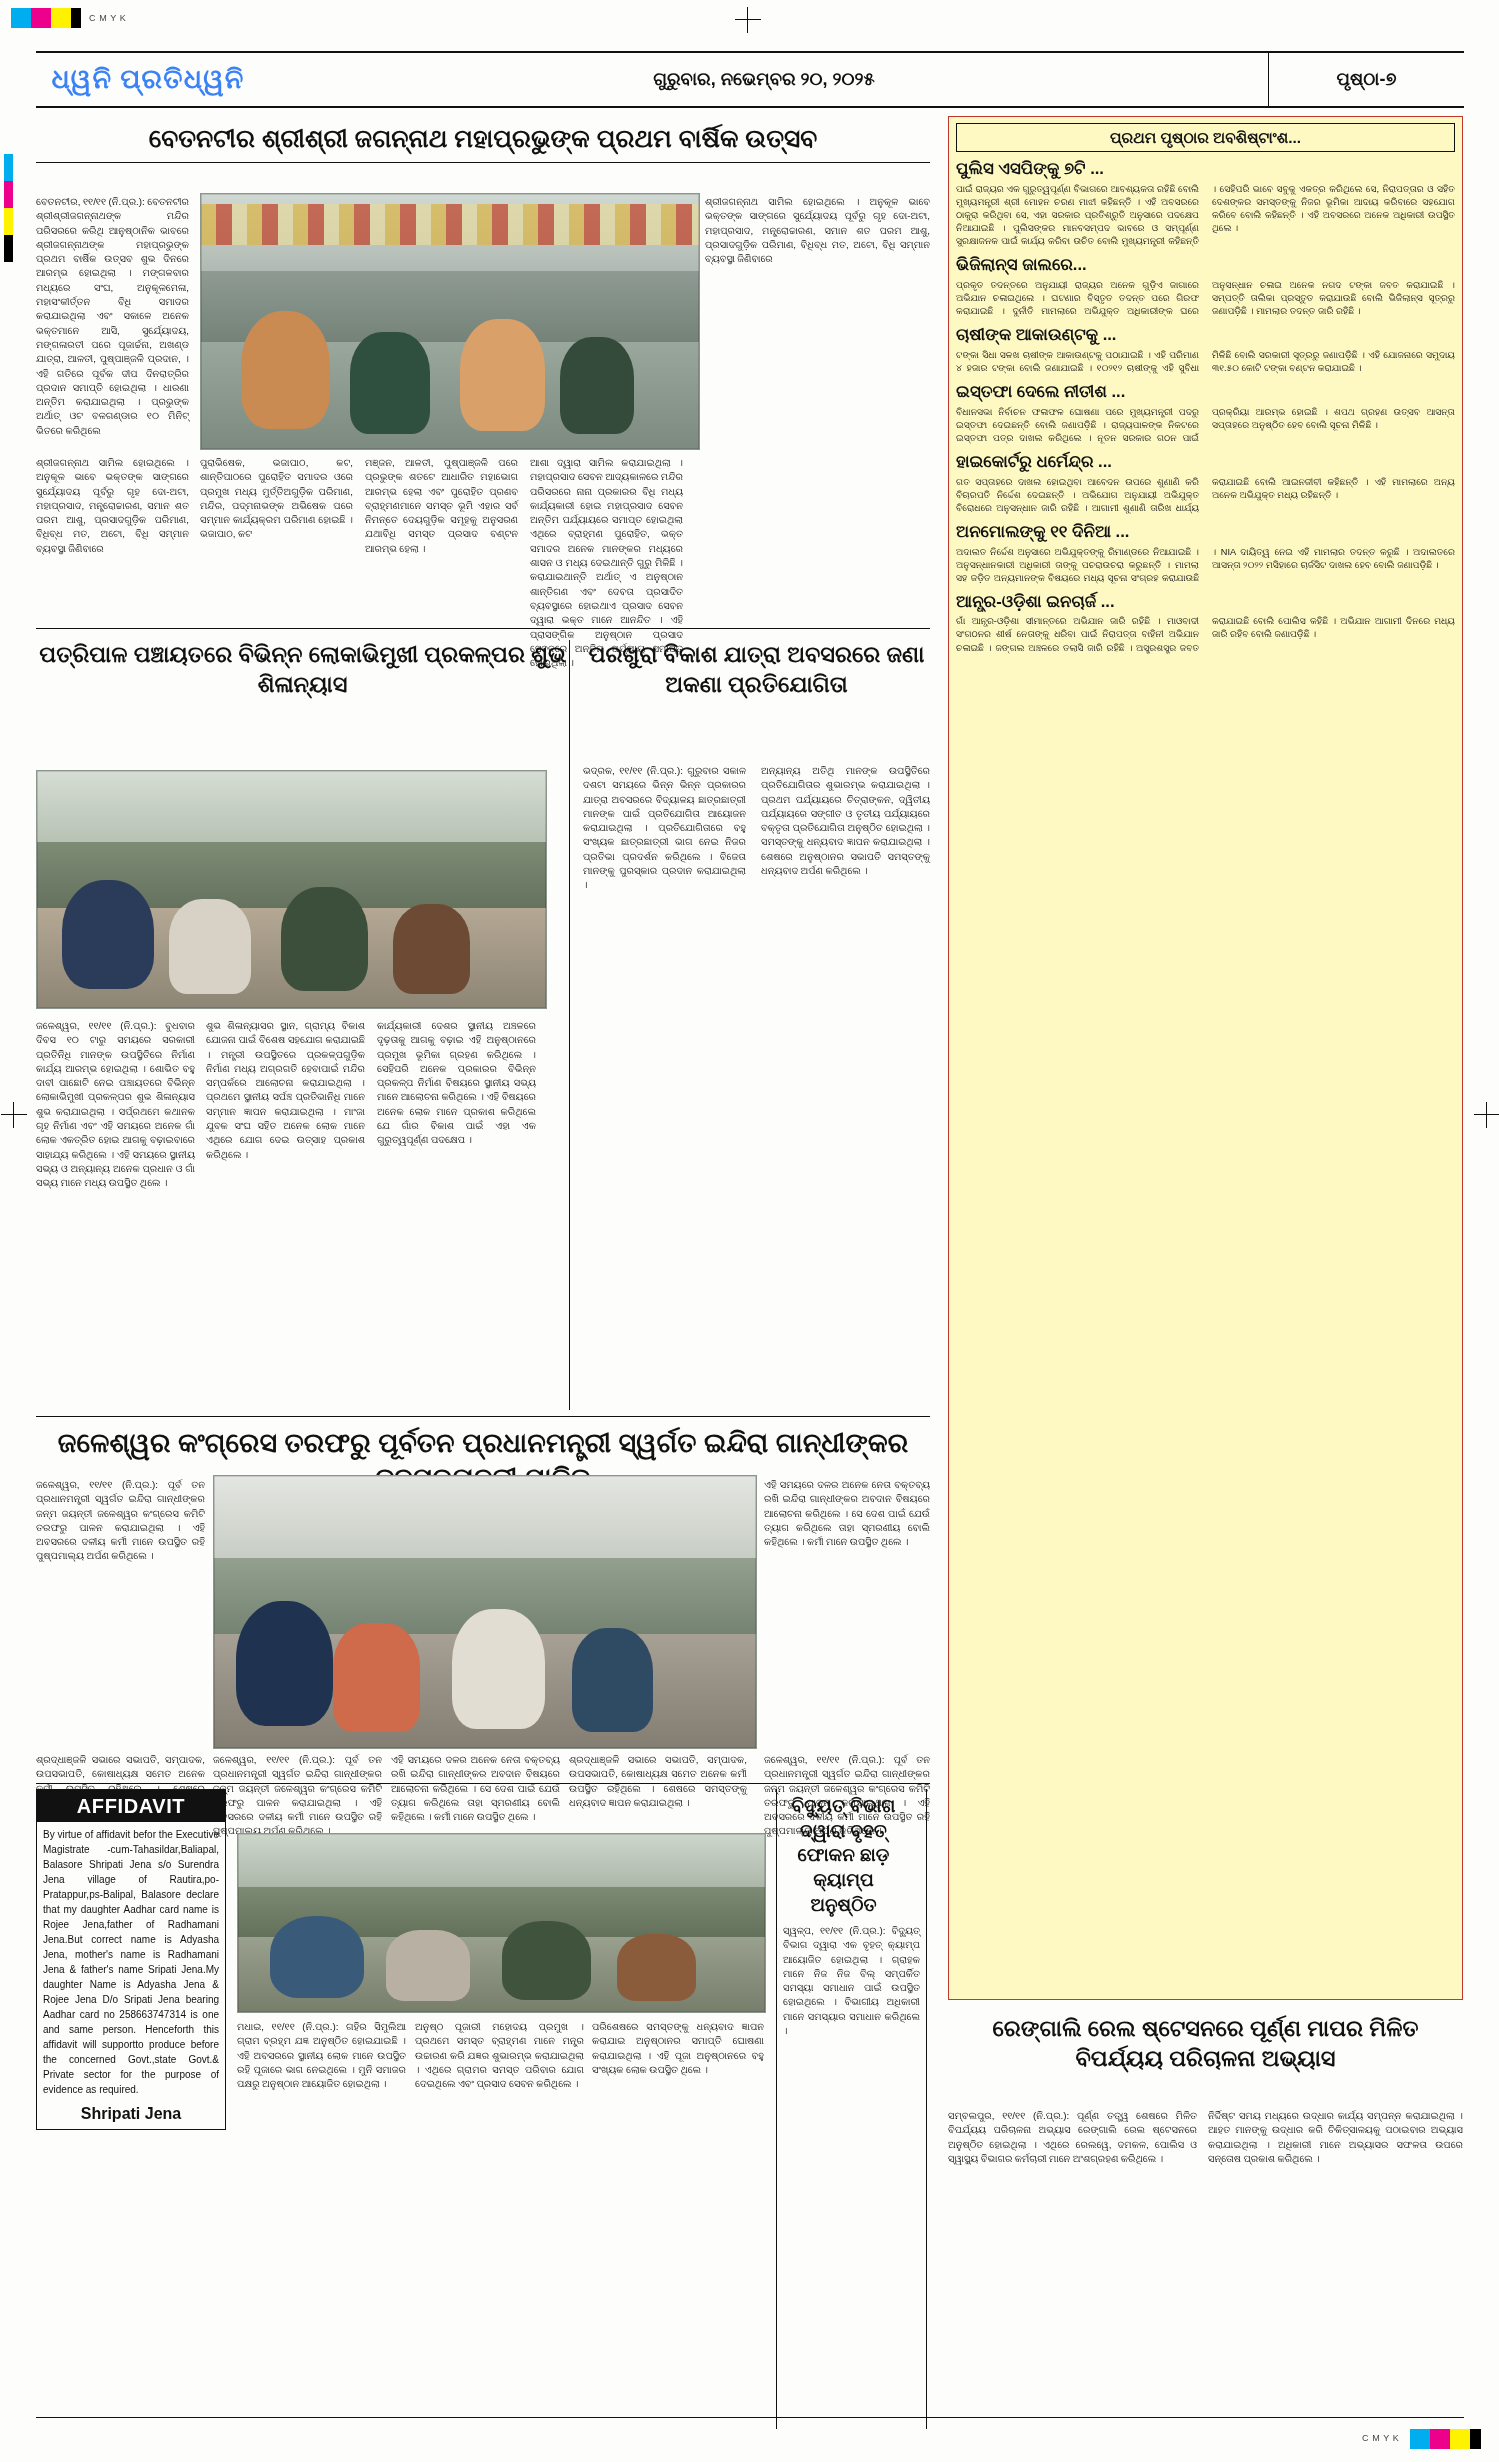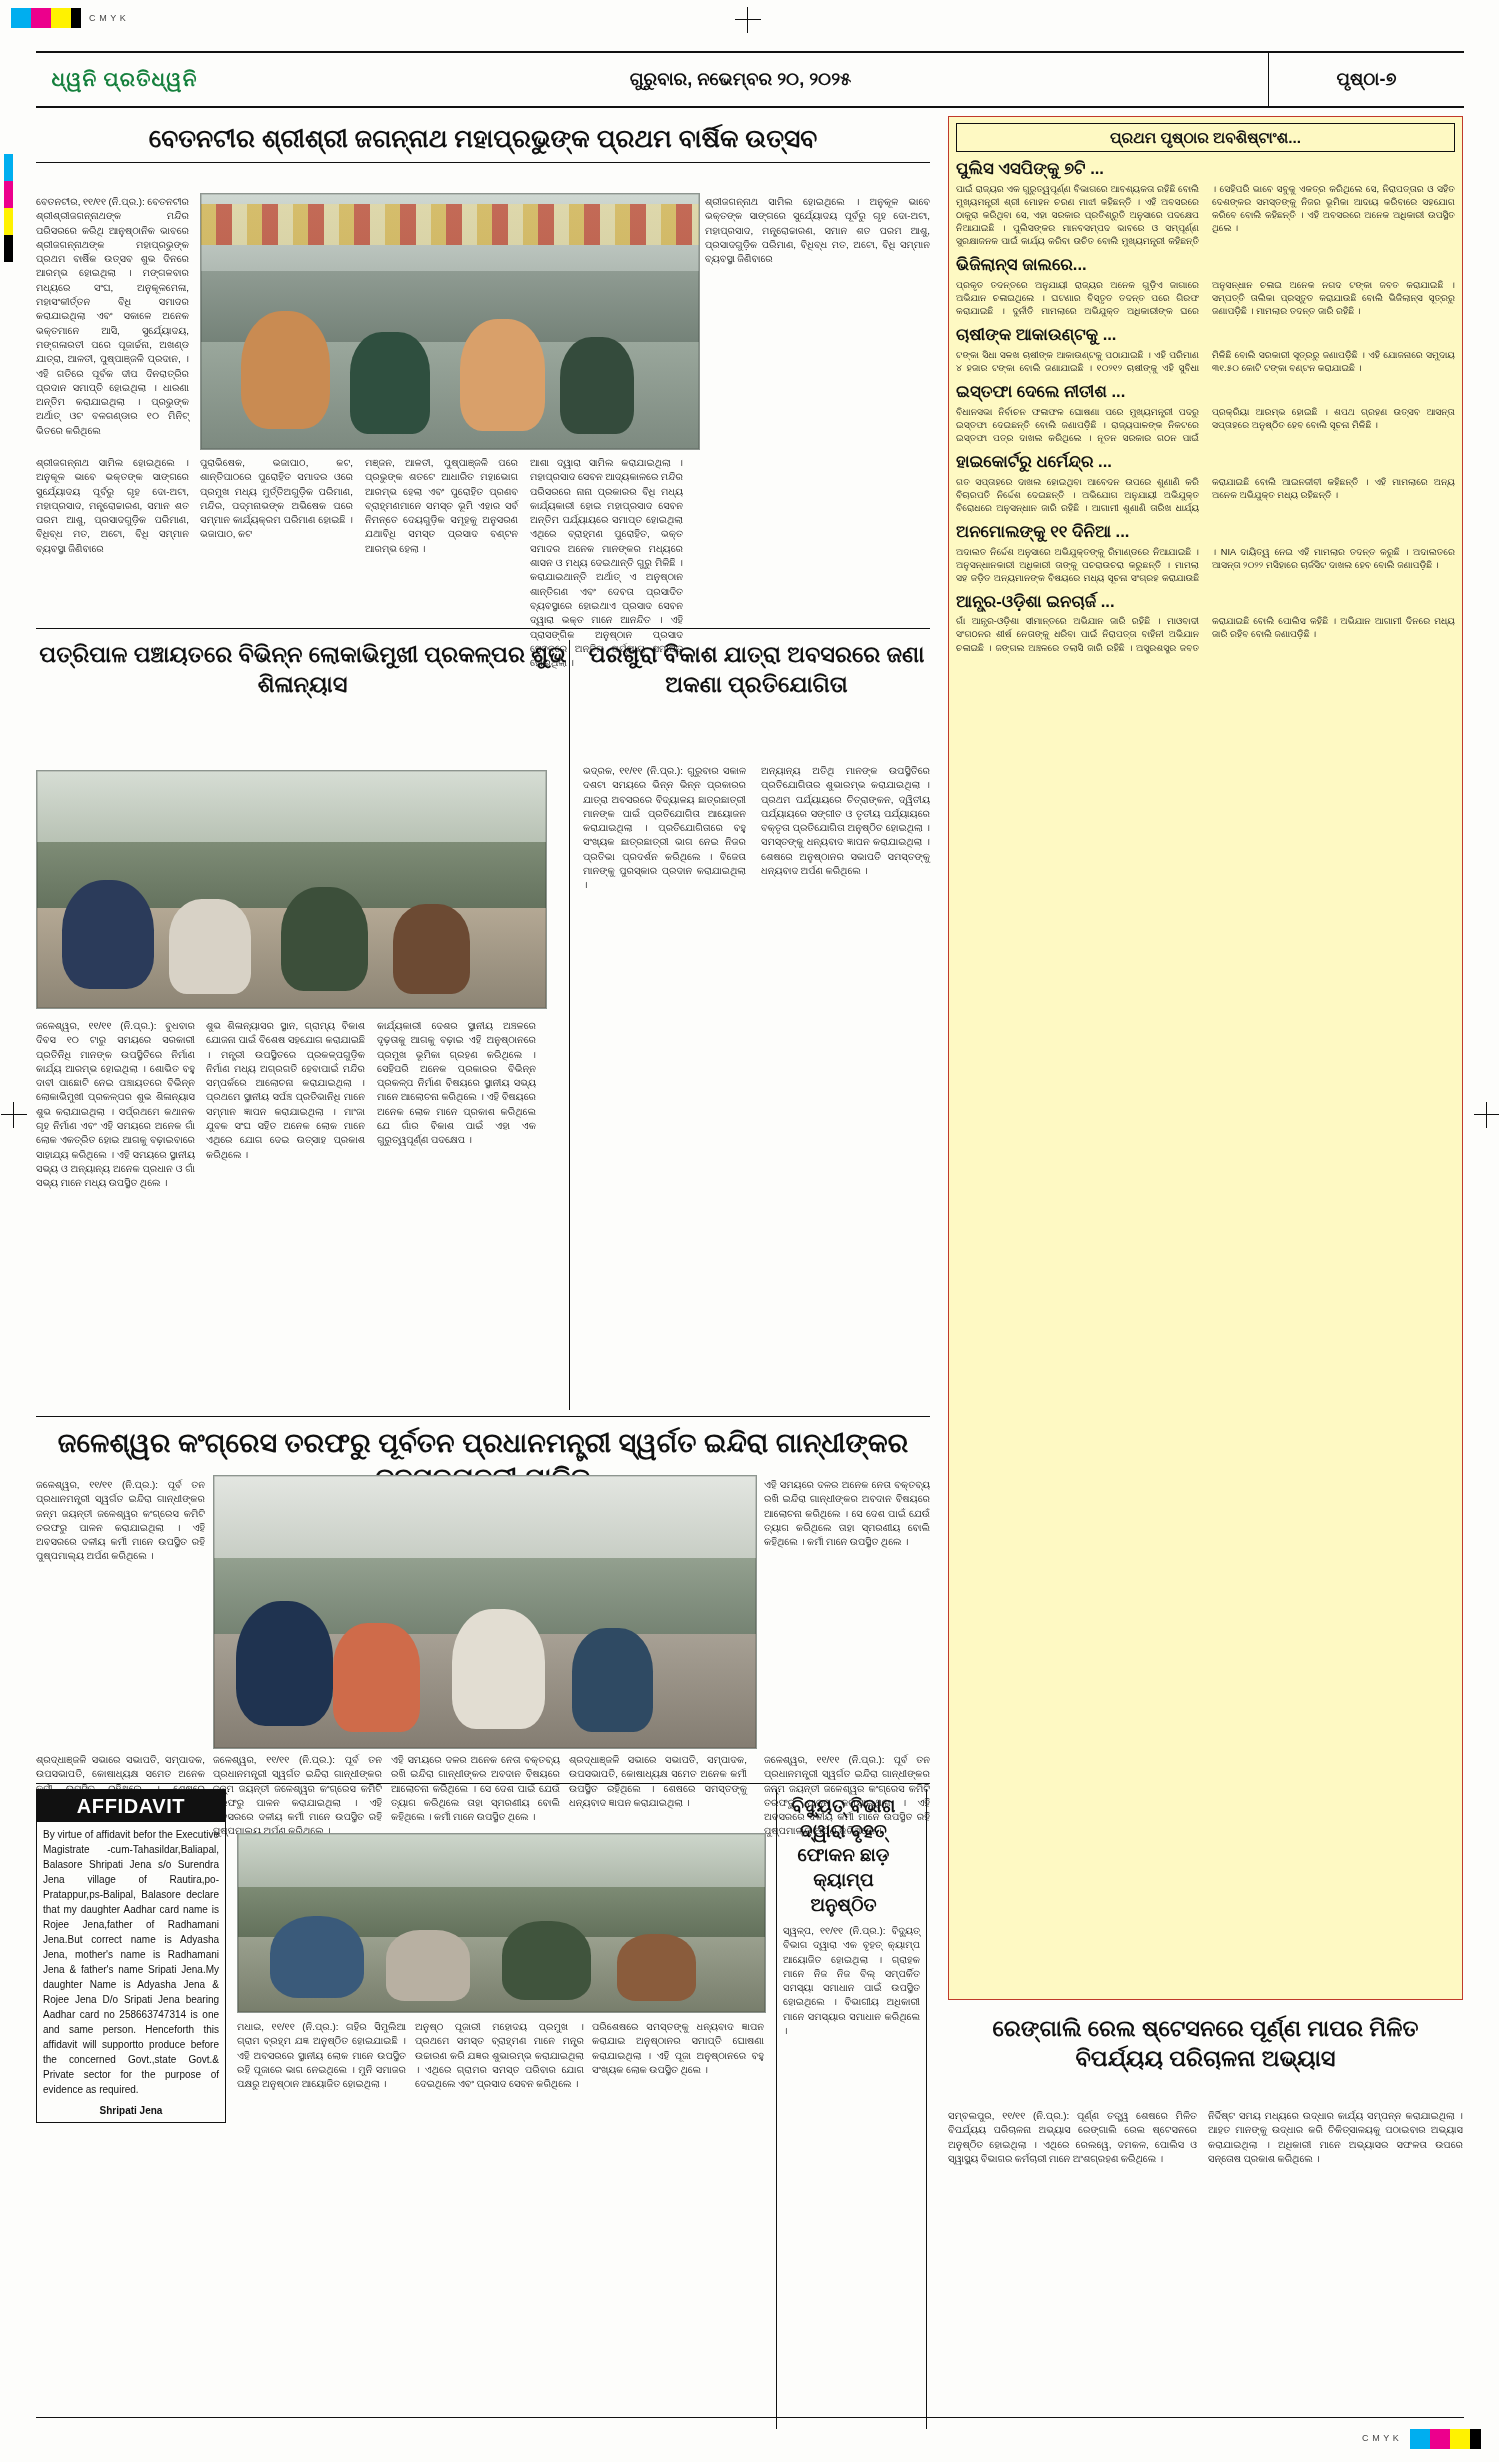--- a/index.html
+++ b/index.html
@@ -34,22 +34,22 @@
   .crossmark:after { left:0; top:12px; width:26px; height:1.2px; }
 
   
   .masthead {
     position:absolute; left:36px; top:51px; width:1428px; height:53px;
     border-top:2.4px solid #111; border-bottom:2.4px solid #111;
     display:flex; align-items:center;
   }
   .masthead .logo {
     font-family:"Liberation Serif", serif;
-    font-size:20px; font-weight:bold; letter-spacing:1.2px;
-    padding:0 15.4px; color:#15803d; white-space:nowrap;
+    font-size:27px; font-weight:bold; letter-spacing:1.2px;
+    padding:0 15.4px; color:#3b82f6; white-space:nowrap;
     border-right:0;
   }
   .masthead .date {
     flex:1; text-align:center; font-size:18px; font-weight:bold; color:#111;
   }
   .masthead .pageno {
     width:195px; text-align:center; font-size:18px; font-weight:bold;
     border-left:1.8px solid #111; height:100%; display:flex; align-items:center; justify-content:center;
   }
 
@@ -106,21 +106,21 @@
 
   
   .affidavit {
     position:absolute; left:36px; top:1789px; width:190px; border:1.2px solid #111; box-sizing:border-box;
   }
   .affidavit .aff-title {
     background:#111; color:#fff; font-size:20px; font-weight:bold; letter-spacing:0.6px;
     text-align:center; padding:4.7px 0;
   }
   .affidavit .aff-body { font-size:10px; line-height:1.5; padding:4.7px 6px; text-align:justify; }
-  .affidavit .aff-sign { text-align:center; font-weight:bold; font-size:10px; padding:3.6px 0 6px 0; }
+  .affidavit .aff-sign { text-align:center; font-weight:bold; font-size:16px; padding:3.6px 0 6px 0; }
 
   .vline { position:absolute; width:0; border-left:1.2px solid #111; }
   .hline { position:absolute; height:0; border-top:1.2px solid #111; }
 
   .center-head {
     font-size:27px; font-weight:bold; text-align:center; line-height:1.3;
   }
   .sec-head-2 {
     font-size:22.5px; font-weight:bold; text-align:center; line-height:1.32;
   }

